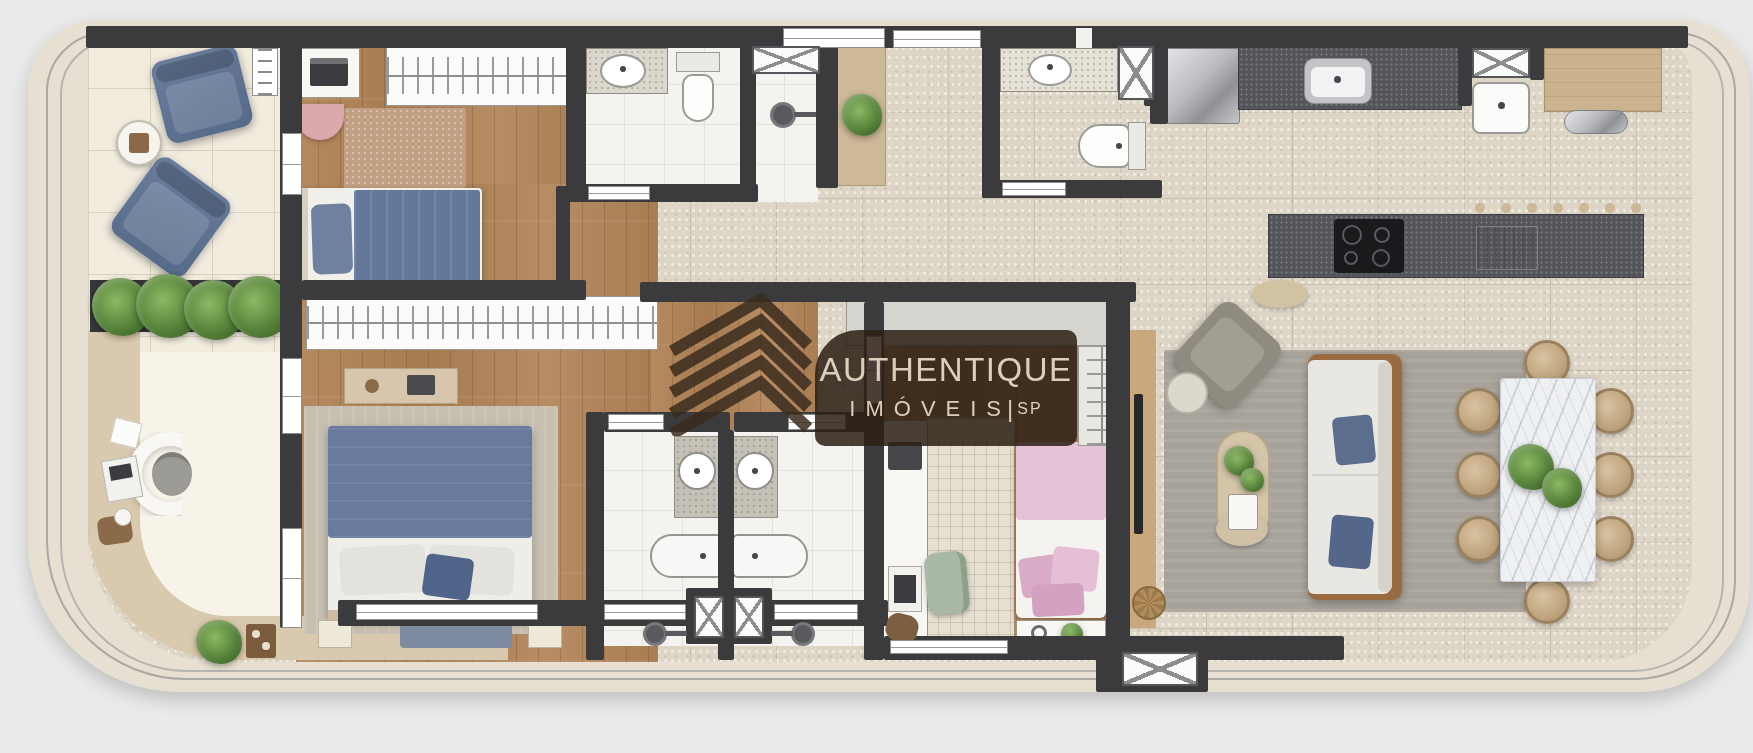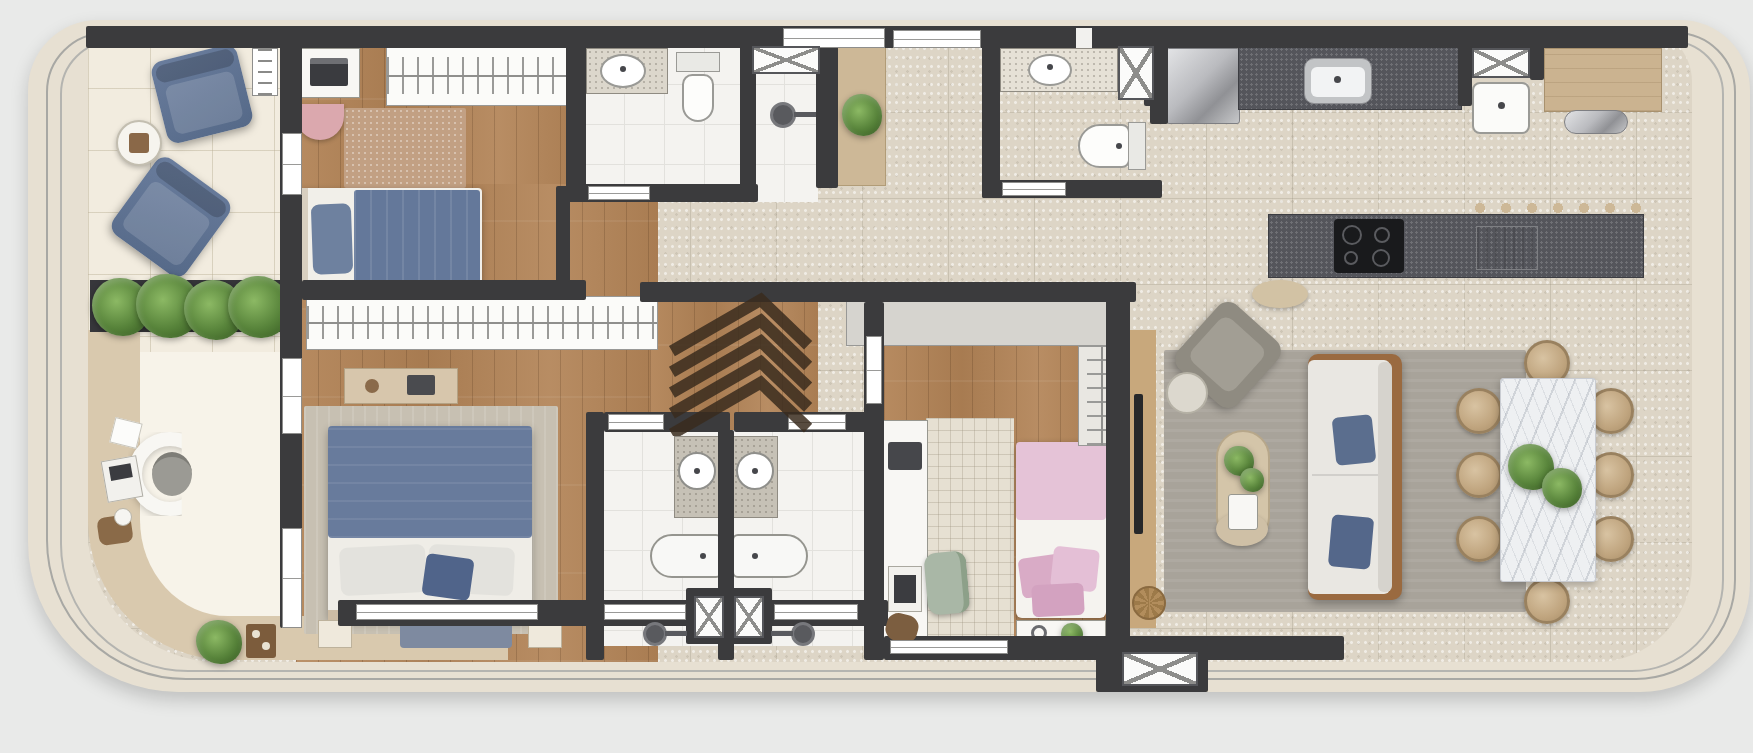--- a/index.html
+++ b/index.html
@@ -286,14 +286,22 @@
     <div class="a plant" style="left:44px;top:2px;width:22px;height:22px"></div>
   </div>
 
   <svg class="a" style="left:666px;top:288px;width:148px;height:148px;z-index:9;overflow:hidden" viewBox="0 0 150 150">
     <polyline points="6,64 96,12 144,58" fill="none" stroke="#3a2b1d" stroke-width="12" opacity="0.85"></polyline>
     <polyline points="6,85 96,33 144,79" fill="none" stroke="#3a2b1d" stroke-width="12" opacity="0.85"></polyline>
     <polyline points="6,106 96,54 144,100" fill="none" stroke="#3a2b1d" stroke-width="12" opacity="0.85"></polyline>
     <polyline points="6,127 96,75 144,121" fill="none" stroke="#3a2b1d" stroke-width="12" opacity="0.85"></polyline>
     <polyline points="6,148 96,96 144,142" fill="none" stroke="#3a2b1d" stroke-width="12" opacity="0.85"></polyline>
   </svg>
+  <div class="a wm-box">
+    <div class="wm-brand">AUTHENTIQUE</div>
+    <div class="wm-line2">
+      <span class="wm-imoveis">IMÓVEIS</span>
+      <span class="wm-sep">|</span>
+      <span class="wm-sp">SP</span>
+    </div>
+  </div>
 
 </div>
 
 </body></html>

